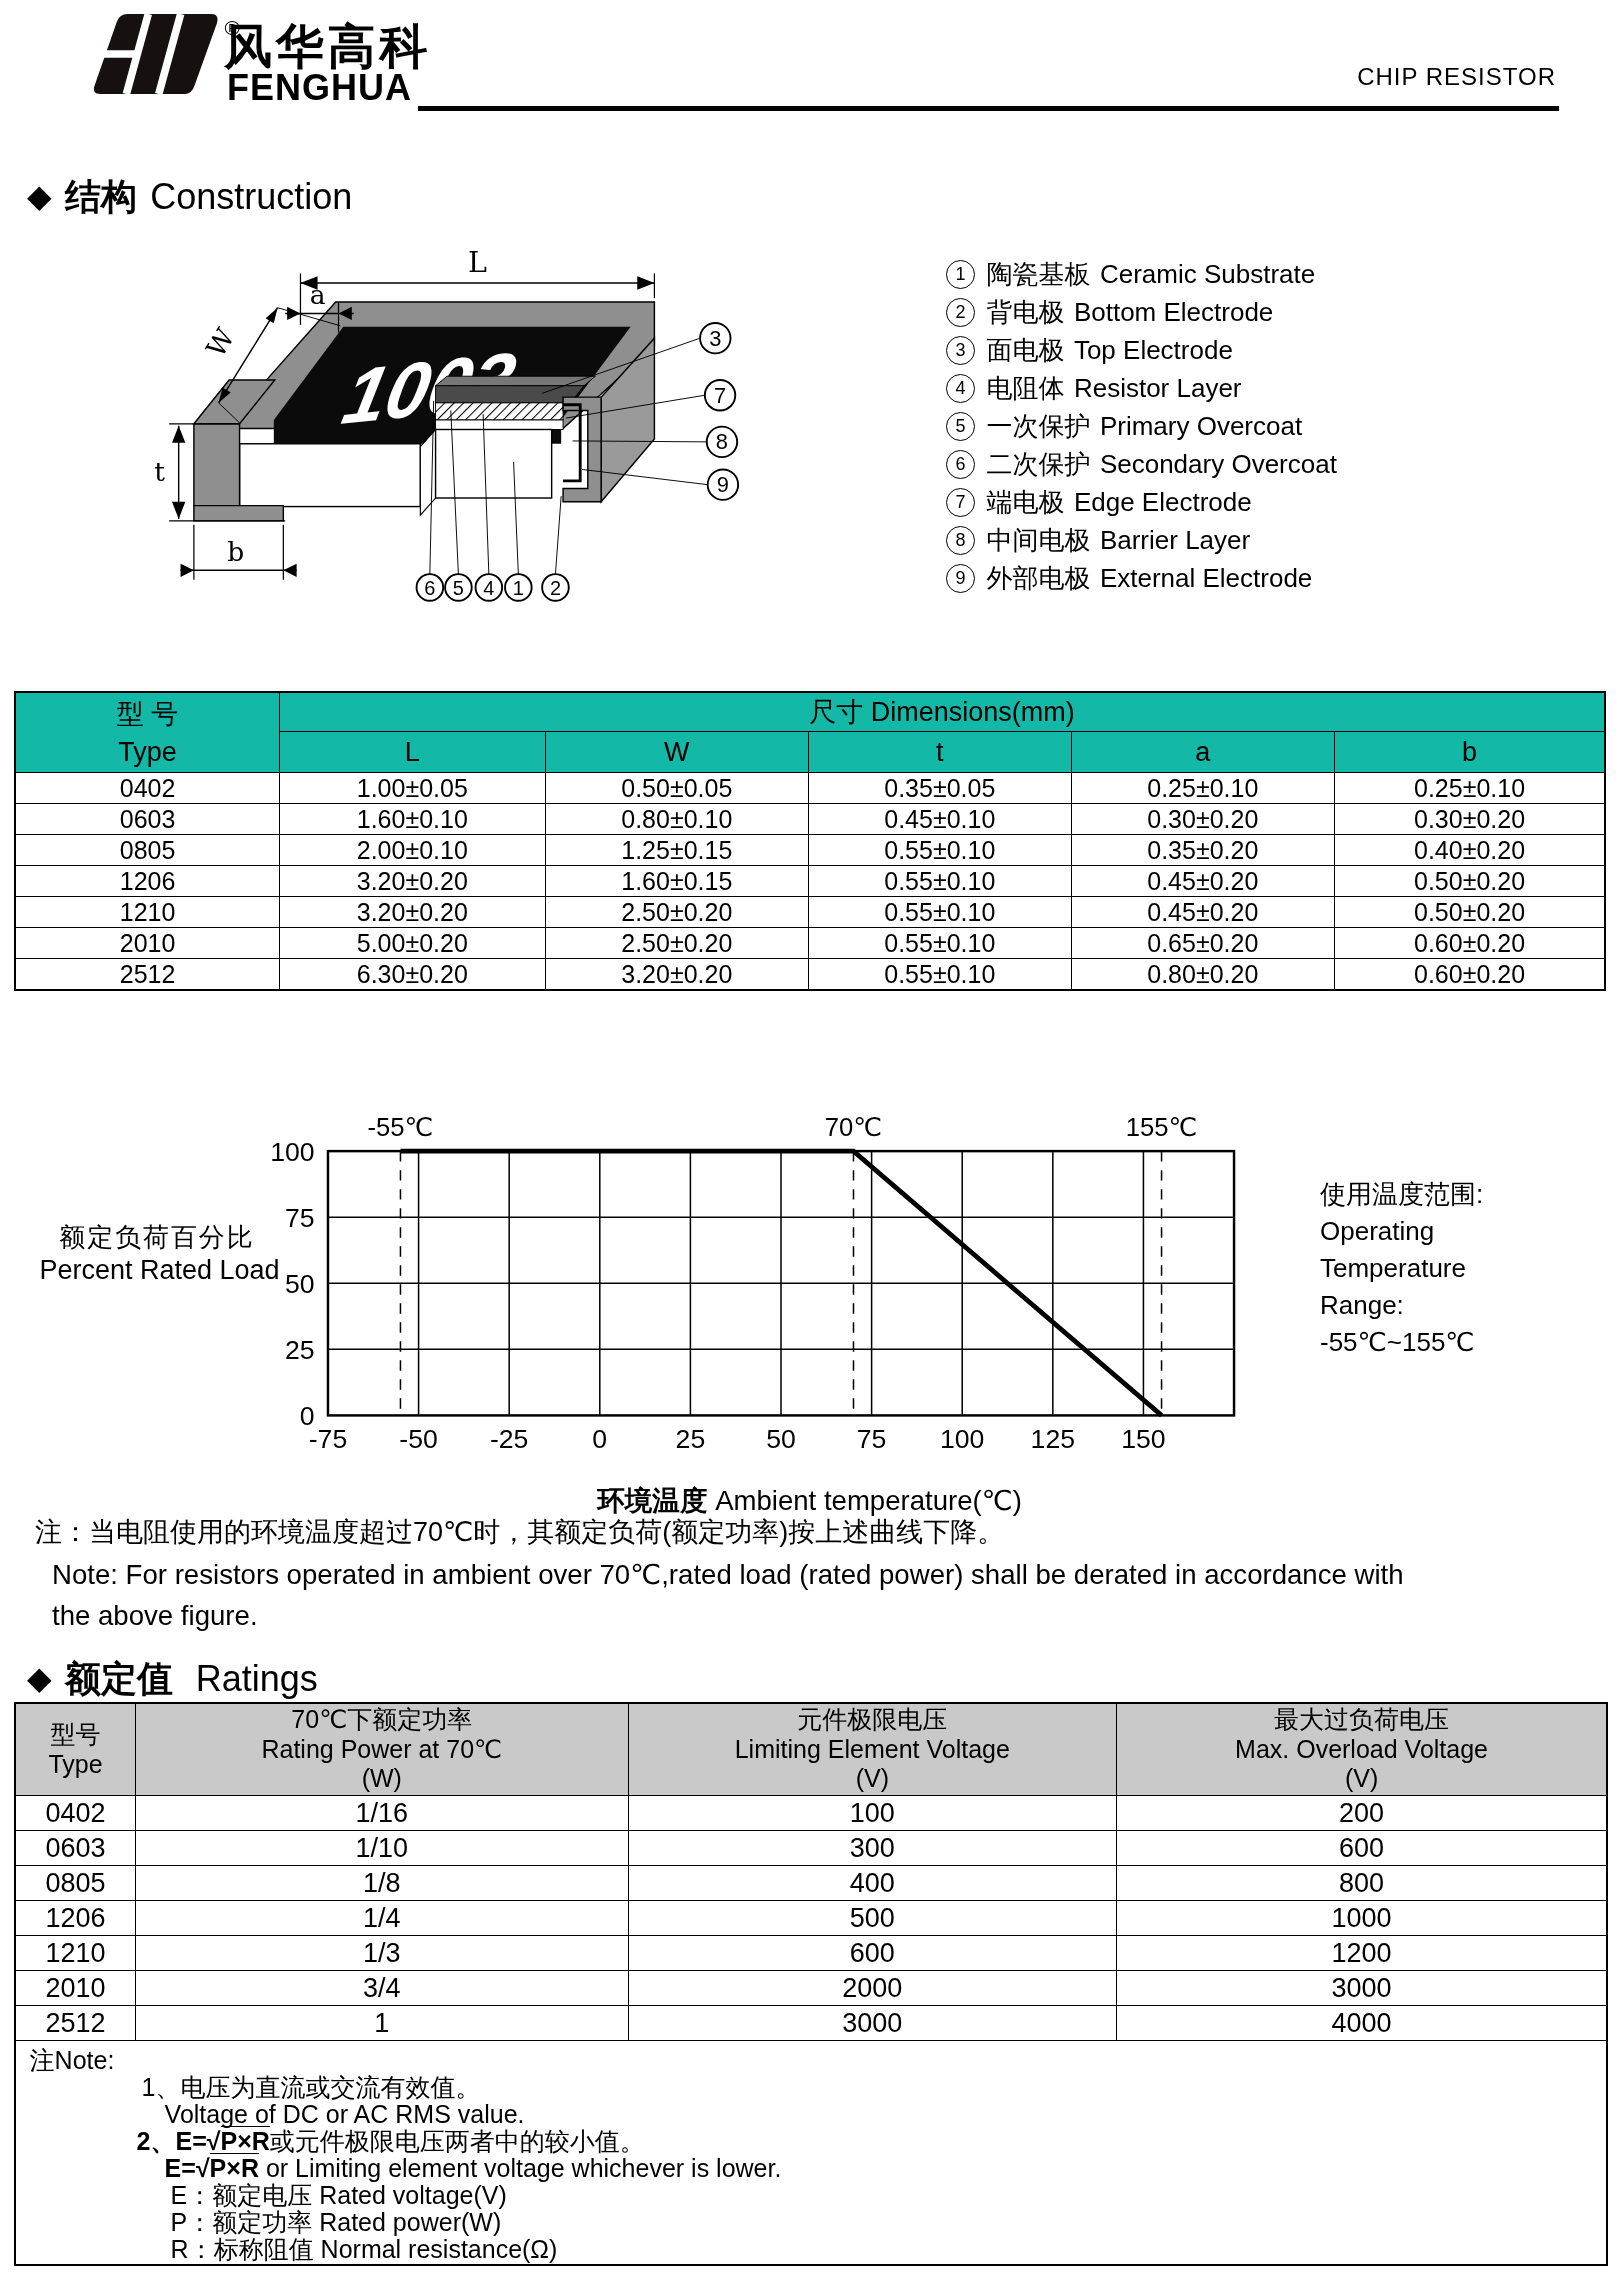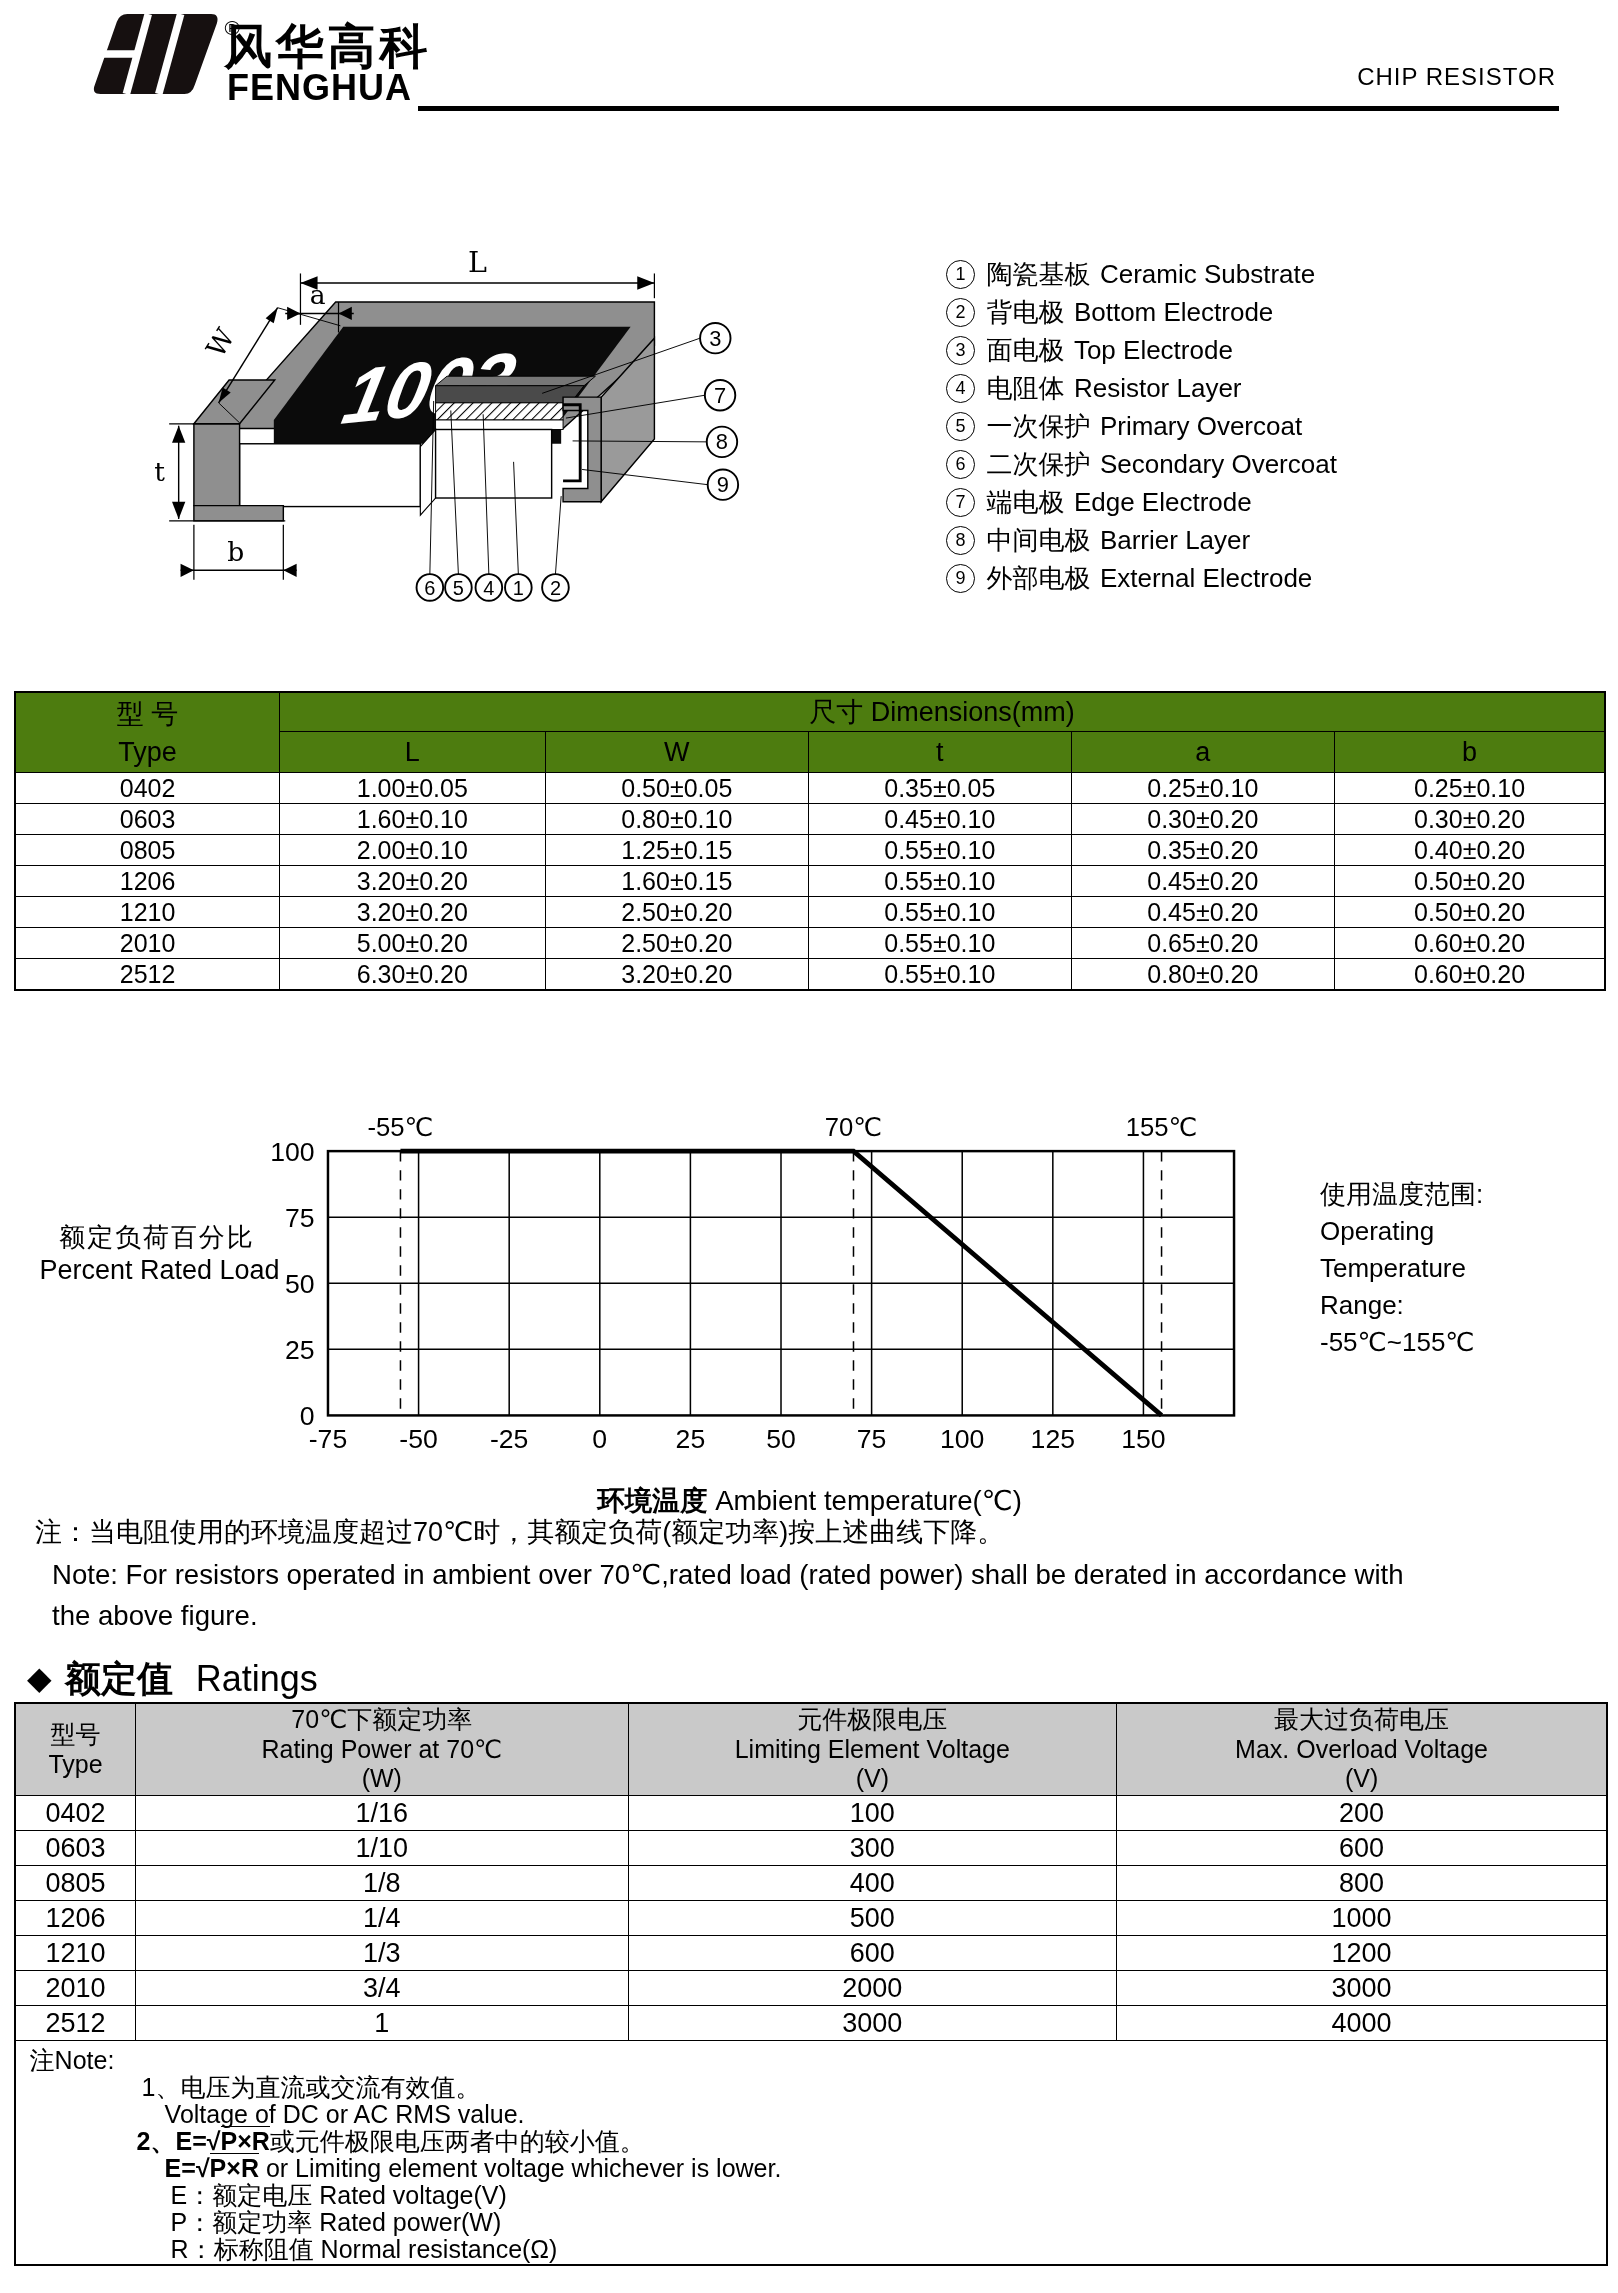--- a/index.html
+++ b/index.html
@@ -24,21 +24,21 @@
   .cnum{display:inline-block;width:27px;height:27px;border:1.9px solid #000;border-radius:50%;
         text-align:center;line-height:26px;font-size:18px;margin-right:11.4px;flex:0 0 auto;}
   .legend-zh{margin-right:9.5px;}
 
   
   table.sheet{border-collapse:collapse;table-layout:fixed;}
   table.sheet th,table.sheet td{border:1.9px solid #000;text-align:center;padding:0;
         font-weight:normal;overflow:hidden;}
   table.sheet{border:2.9px solid #000;}
   .dim-table{position:absolute;left:14.3px;top:691px;width:1591px;}
-  .dim-table th{background:#4d7c0f;font-size:27px;}
+  .dim-table th{background:#14b8a6;font-size:27px;}
   .dim-table td{font-size:25px;height:30px;background:#fff;}
   .dim-table .hrow1 th{height:38px;}
   .dim-table .hrow2 th{height:40px;}
   .type-th div{line-height:38px;}
 
   .rat-table{position:absolute;left:14.3px;top:1702px;width:1591px;}
   .rat-table th{background:#c9c9c9;font-size:25px;height:91px;}
   .rat-table th div{line-height:29.5px;}
   .rat-table td{font-size:27px;height:34px;background:#fff;}
   .note-cell{text-align:left !important;vertical-align:top;background:#fff;}
@@ -68,20 +68,23 @@
     <line x1="78" y1="4" x2="55" y2="88" stroke="#fff" stroke-width="8"></line>
     <line x1="112" y1="4" x2="89" y2="88" stroke="#fff" stroke-width="8"></line>
     <line x1="30" y1="46" x2="66" y2="46" stroke="#fff" stroke-width="8"></line>
     <text x="158" y="26" font-size="22">®</text>
   </svg>
   <div class="brand-zh">风华高科</div>
   <div class="brand-en">FENGHUA</div>
   <div class="doc-title">CHIP RESISTOR</div>
   <div class="header-rule"></div>
 
+  <div class="sec-head" style="top:173px;">
+    <span class="diamond">◆</span><span class="zh">结构</span><span class="en">Construction</span>
+  </div>
 
   <svg class="abs" style="left:133px;top:243px;" width="647" height="373" viewBox="0 0 680 392">
     <defs>
       <pattern id="hatch" width="7" height="7" patternTransform="rotate(45)" patternUnits="userSpaceOnUse">
         <rect width="7" height="7" fill="#fff"></rect>
         <line x1="0" y1="0" x2="0" y2="7" stroke="#000" stroke-width="2.2"></line>
       </pattern>
     </defs>
 
     <polygon points="95,195 213,62 548,62 548,108 452,195" fill="#8f8f8f" stroke="#000" stroke-width="1.5"></polygon>

